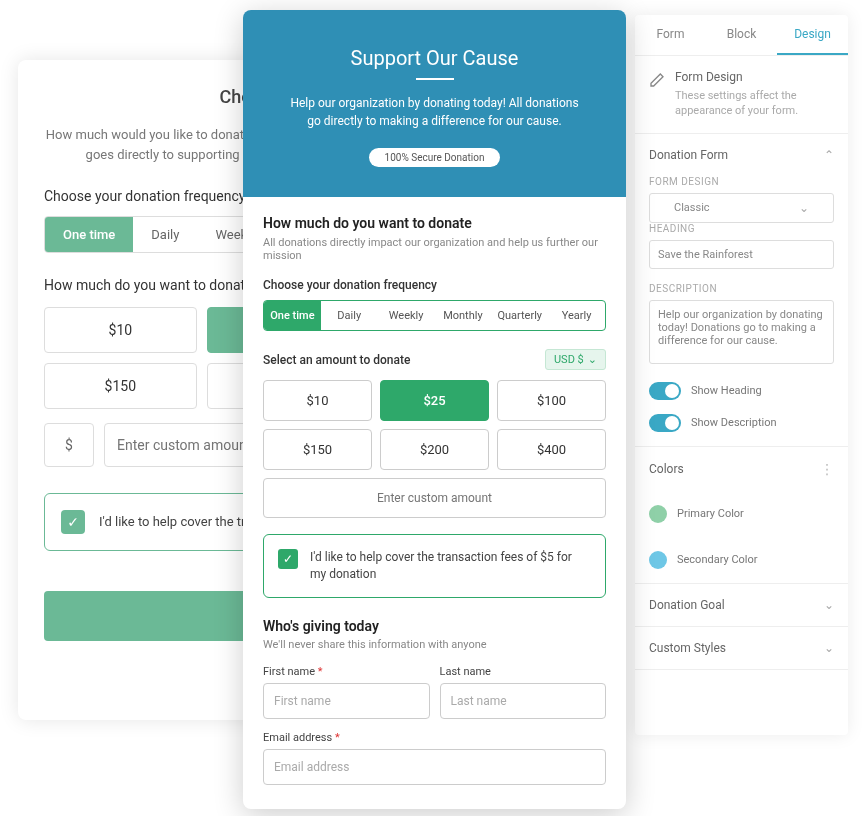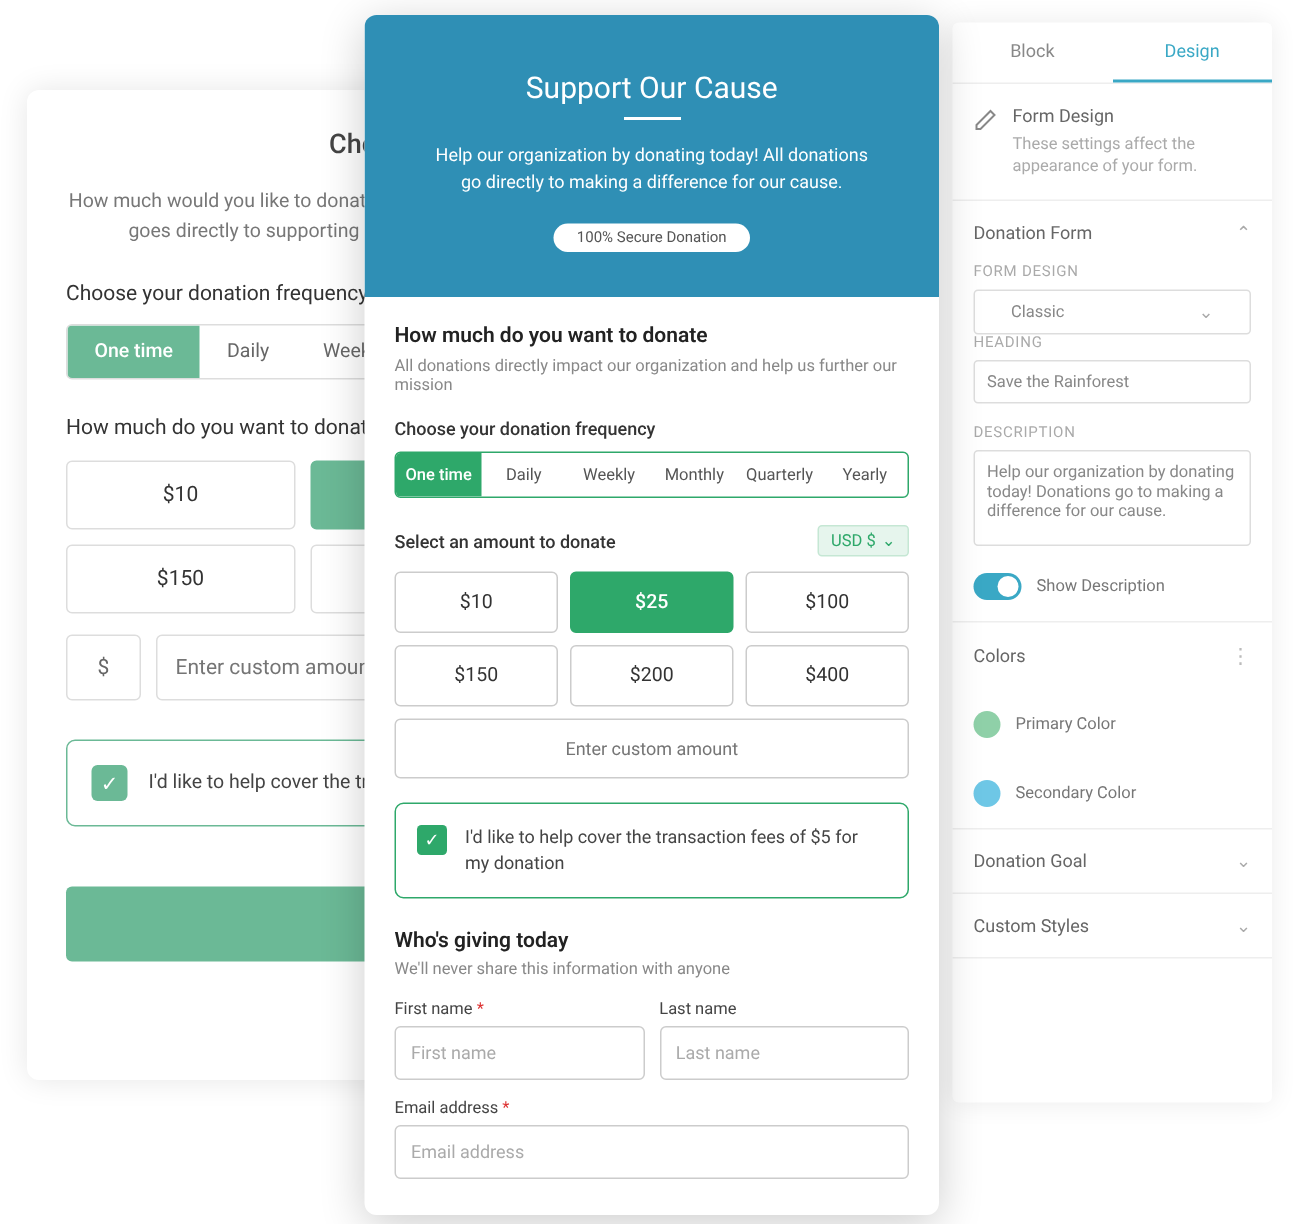--- a/index.html
+++ b/index.html
@@ -140,20 +140,21 @@
   </div>
   <div class="back-cover">
     <div class="back-check">✓</div>
     <div class="back-cover-text">I'd like to help cover the transaction fees for my donation</div>
   </div>
   <button class="back-donate">Donate now</button>
 </div>
 
 <div class="settings-panel">
   <div class="settings-tabs">
+    <div class="settings-tab">Form</div>
     <div class="settings-tab">Block</div>
     <div class="settings-tab active">Design</div>
   </div>
   <div class="settings-section">
     <div class="settings-design-row">
       <svg class="pencil-icon" viewBox="0 0 24 24" fill="none" stroke="currentColor" stroke-width="2">
           <path d="M17 3l4 4L7 21H3v-4L17 3z"></path>
         </svg>
       <div>
         <div class="settings-design-title">Form Design</div>
@@ -173,20 +174,24 @@
         <span class="chev">⌄</span>
       </div>
     </div>
     <div style="">
       <div class="settings-field-label">HEADING</div>
       <input class="settings-input" value="Save the Rainforest" style="">
     </div>
     <div style="margin-top:14px">
       <div class="settings-field-label">DESCRIPTION</div>
       <textarea class="settings-textarea" style="">Help our organization by donating today! Donations go to making a difference for our cause.</textarea>
+    </div>
+    <div class="toggle-row">
+      <div class="toggle"></div>
+      <div class="toggle-label">Show Heading</div>
     </div>
     <div class="toggle-row">
       <div class="toggle"></div>
       <div class="toggle-label">Show Description</div>
     </div>
   </div>
   <div class="settings-section">
     <div class="colors-header">
       <span>Colors</span>
       <span class="dots">⋮</span>

